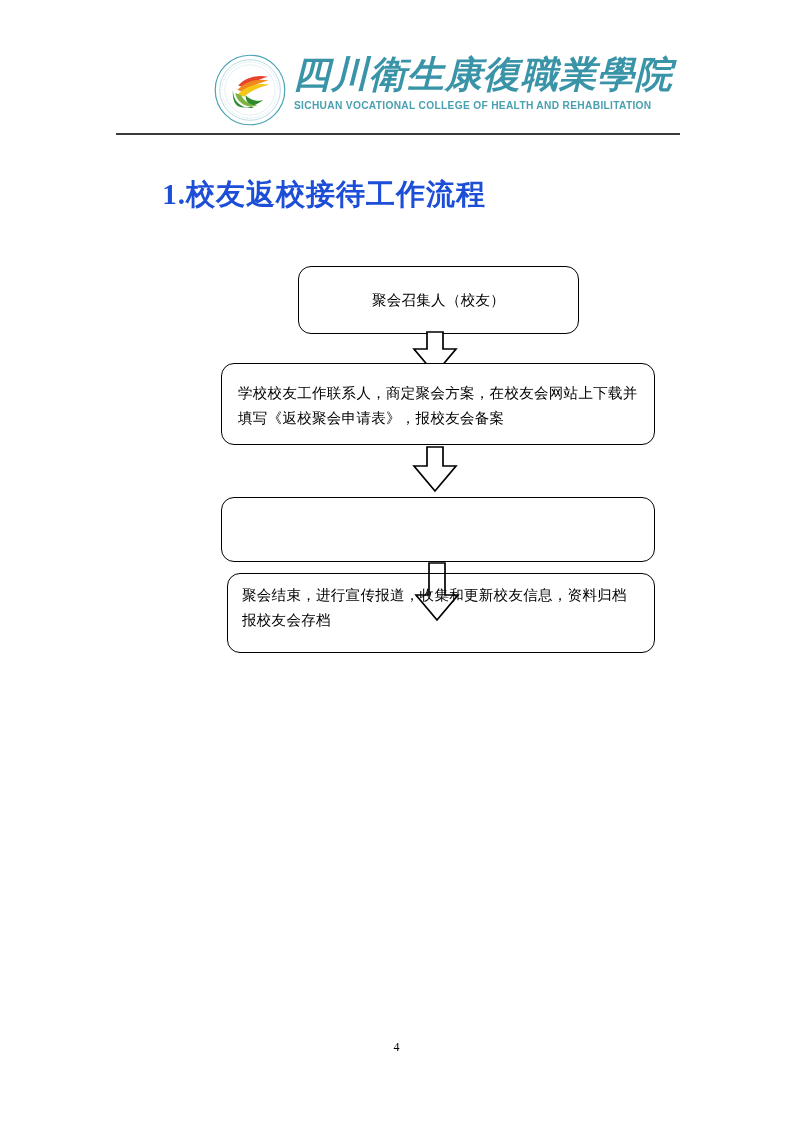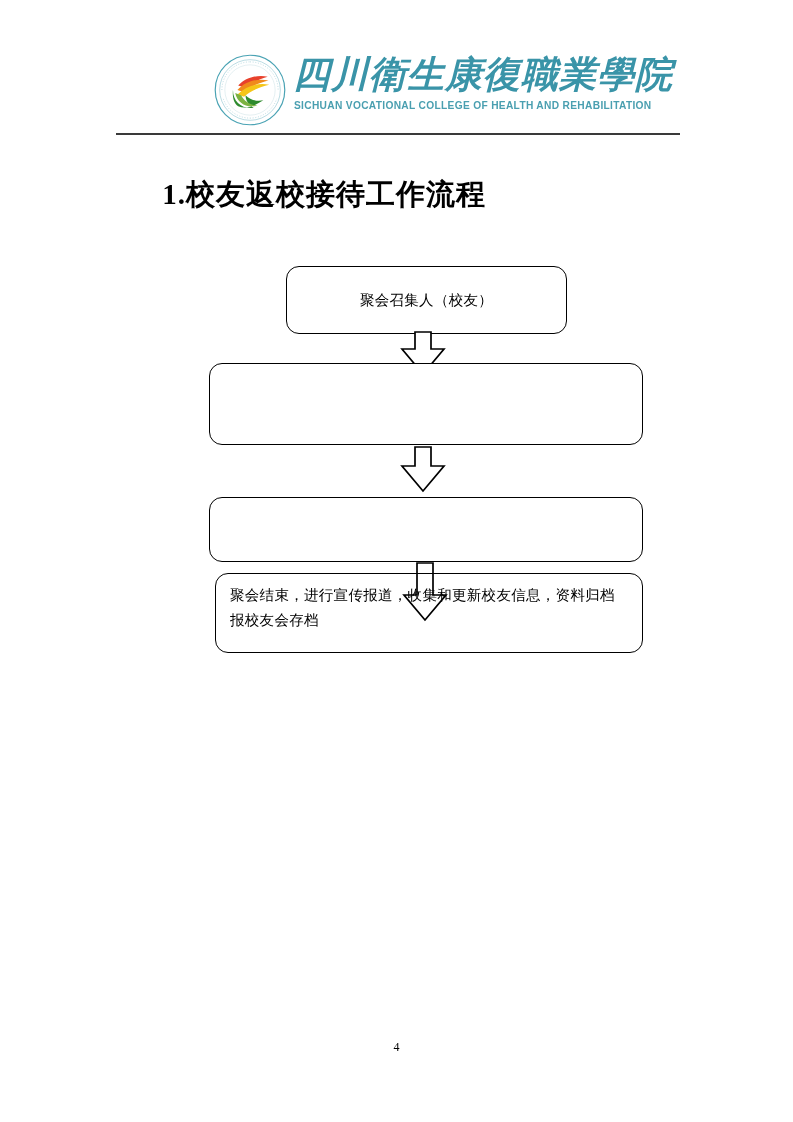--- a/index.html
+++ b/index.html
@@ -81,27 +81,27 @@
   #doc-title {
     position: absolute;
     left: 0;
     top: 175px;
     width: 648px;
     text-align: center;
     font-family: "Liberation Serif", "DejaVu Serif", serif;
     font-size: 29px;
     font-weight: bold;
     letter-spacing: 1px;
-    color: #000000;
+    color: #1d4ed8;
   }
 
   
   #flow {
     position: absolute;
-    left: 0;
+    left: 12px;
     top: 0;
     width: 640px;
     height: 1122px;
   }
   .flow-box {
     position: absolute;
     box-sizing: border-box;
     background: #ffffff;
     border: 1.6px solid #000000;
     border-radius: 13px;
@@ -188,20 +188,21 @@
   <div id="flow">
 
     <div id="box-1" class="flow-box"></div>
     <div id="text-1" class="flow-text centered">聚会召集人（校友）</div>
 
     <svg id="arrow-1" class="arrow" width="48" height="46" viewBox="0 0 48 46">
       <polygon points="16,1 32,1 32,18 45,18 24,43 3,18 16,18" fill="#ffffff" stroke="#000000" stroke-width="1.7" stroke-linejoin="miter"></polygon>
     </svg>
 
     <div id="box-2" class="flow-box"></div>
+    <div id="text-2" class="flow-text">学校校友工作联系人，商定聚会方案，在校友会网站上下载并填写《返校聚会申请表》，报校友会备案</div>
 
     <svg id="arrow-2" class="arrow" width="48" height="48" viewBox="0 0 48 48">
       <polygon points="16,1 32,1 32,20 45,20 24,45 3,20 16,20" fill="#ffffff" stroke="#000000" stroke-width="1.7" stroke-linejoin="miter"></polygon>
     </svg>
 
     <div id="box-3" class="flow-box"></div>
 
     <div id="box-4" class="flow-box"></div>
     <div id="text-4" class="flow-text">聚会结束，进行宣传报道，收集和更新校友信息，资料归档报校友会存档</div>
 

